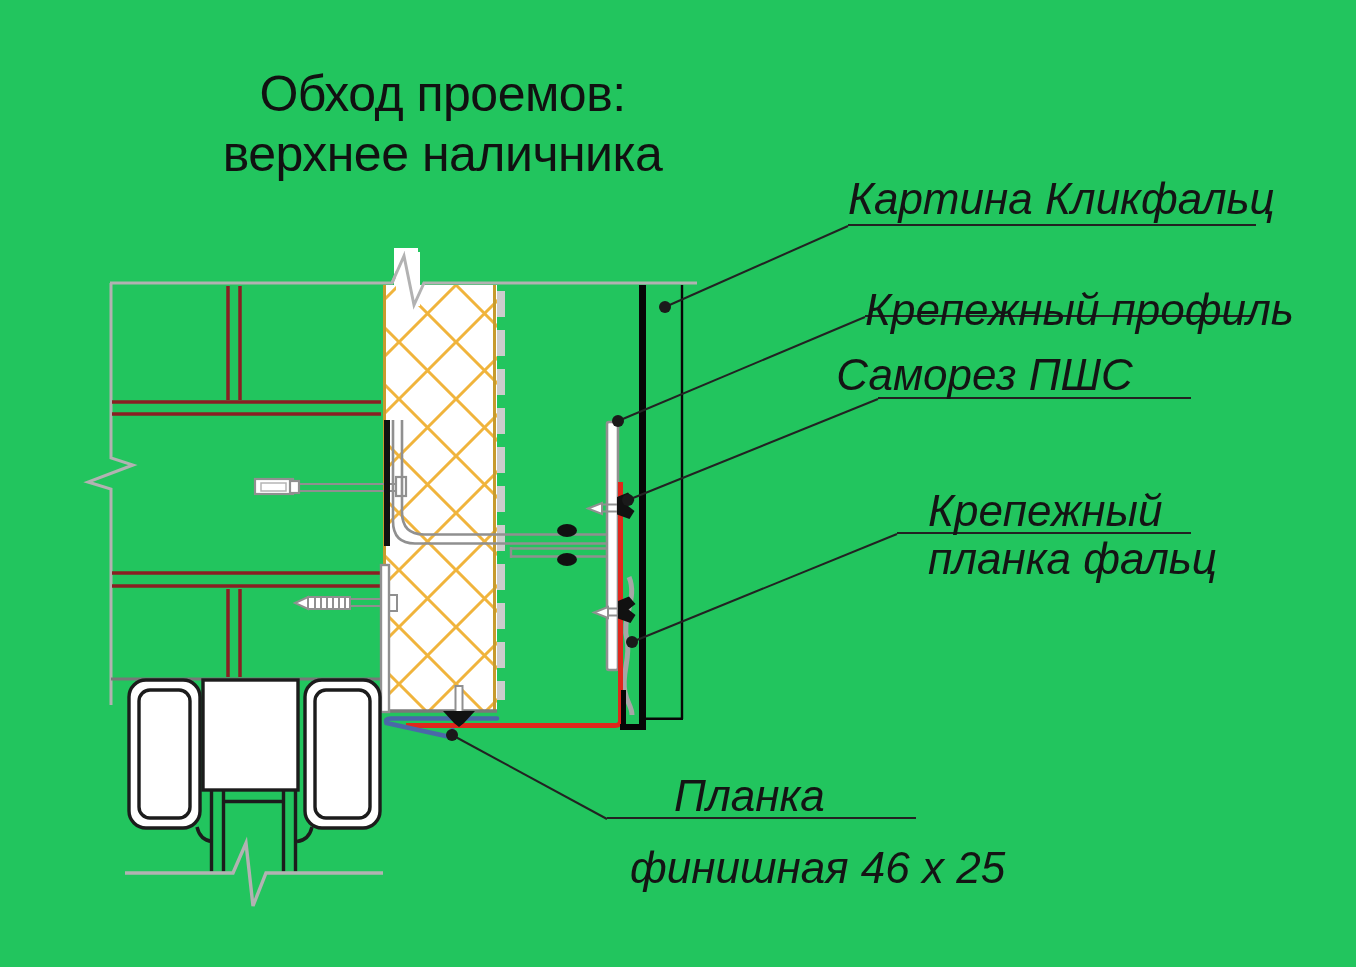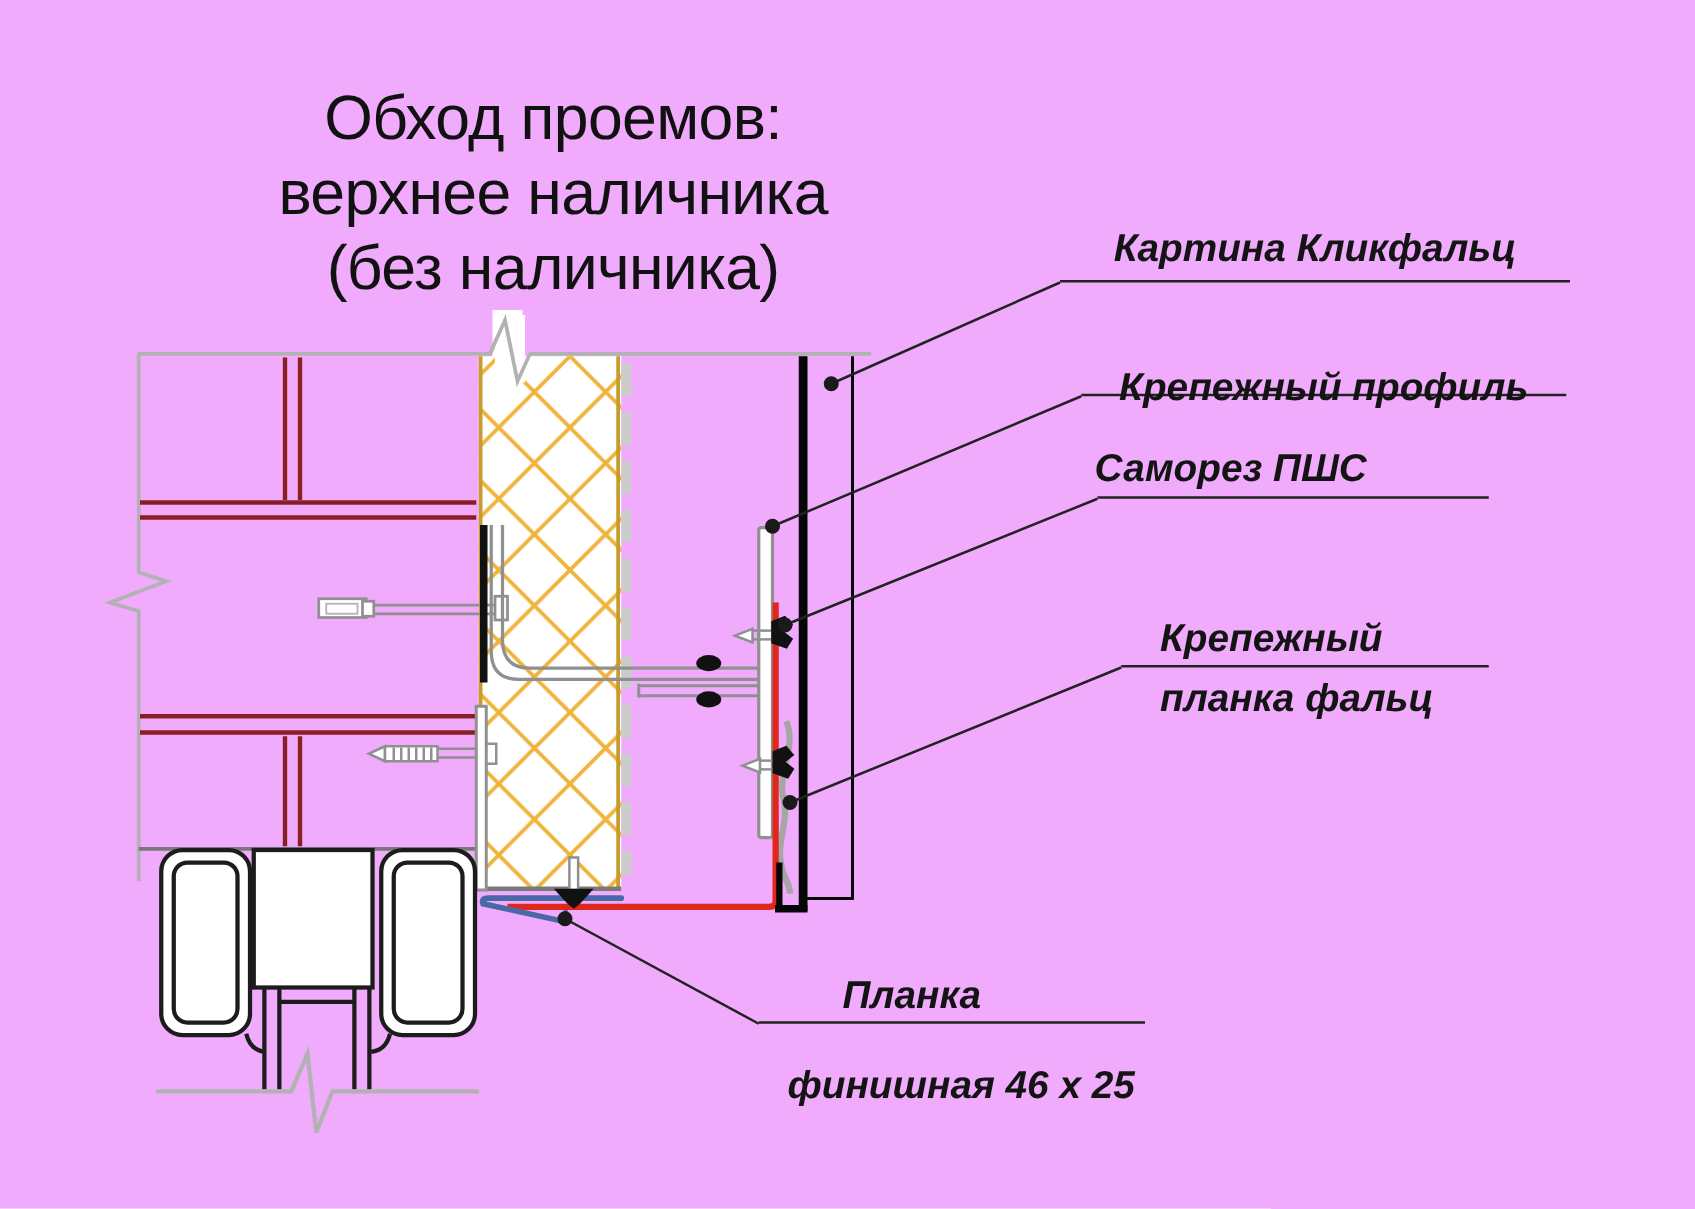--- a/index.html
+++ b/index.html
@@ -1,21 +1,21 @@
 <!DOCTYPE html>
 <html><head>
 <meta charset="utf-8">
 <style>
   html,body{margin:0;padding:0;background:#fff;}
-  .canvas{position:relative;width:1356px;height:967px;background:#f0abfc;overflow:hidden;
+  .canvas{position:relative;width:1356px;height:967px;background:#22c55e;overflow:hidden;
           font-family:"Liberation Sans","DejaVu Sans",sans-serif;}
   .canvas svg{position:absolute;left:0;top:0;}
   .title{position:absolute;left:180px;top:64px;width:525px;text-align:center;
          font-size:50px;line-height:60px;color:#111;letter-spacing:-0.5px;}
-  .lbl{position:absolute;font-style:italic;font-size:31px;line-height:44px;color:#141414;white-space:nowrap;font-weight:bold;}
+  .lbl{position:absolute;font-style:italic;font-size:44px;line-height:44px;color:#141414;white-space:nowrap;}
   .lbl.center{text-align:center;}
 </style>
 </head>
 <body>
 
 <div class="canvas">
 
 <svg width="1356" height="967" viewBox="0 0 1356 967">
   <defs>
     <pattern id="hatch" width="57" height="57" patternUnits="userSpaceOnUse">
@@ -150,21 +150,20 @@
     <circle cx="618" cy="421" r="6" fill="#1a1a1a" stroke="none"></circle>
     <circle cx="628" cy="500" r="6" fill="#1a1a1a" stroke="none"></circle>
     <circle cx="632" cy="642" r="6" fill="#1a1a1a" stroke="none"></circle>
     <circle cx="452" cy="735" r="6" fill="#1a1a1a" stroke="none"></circle>
   </g>
 </svg>
 
 <div class="title">
   <div>Обход проемов:</div>
   <div>верхнее наличника</div>
-  <div>(без наличника)</div>
 </div>
 
 <div class="lbl center" style="left:848px;top:177px;width:408px;">Картина Кликфальц</div>
 <div class="lbl center" style="left:865px;top:288px;width:388px;">Крепежный профиль</div>
 <div class="lbl center" style="left:828px;top:353px;width:313px;">Саморез ПШС</div>
 <div class="lbl" style="left:928px;top:489px;">Крепежный</div>
 <div class="lbl" style="left:928px;top:537px;">планка фальц</div>
 <div class="lbl" style="left:630px;top:774px;margin-left:44px;">Планка</div>
 <div class="lbl" style="left:630px;top:822px;margin-top:24px;">финишная 46 x 25</div>
 

